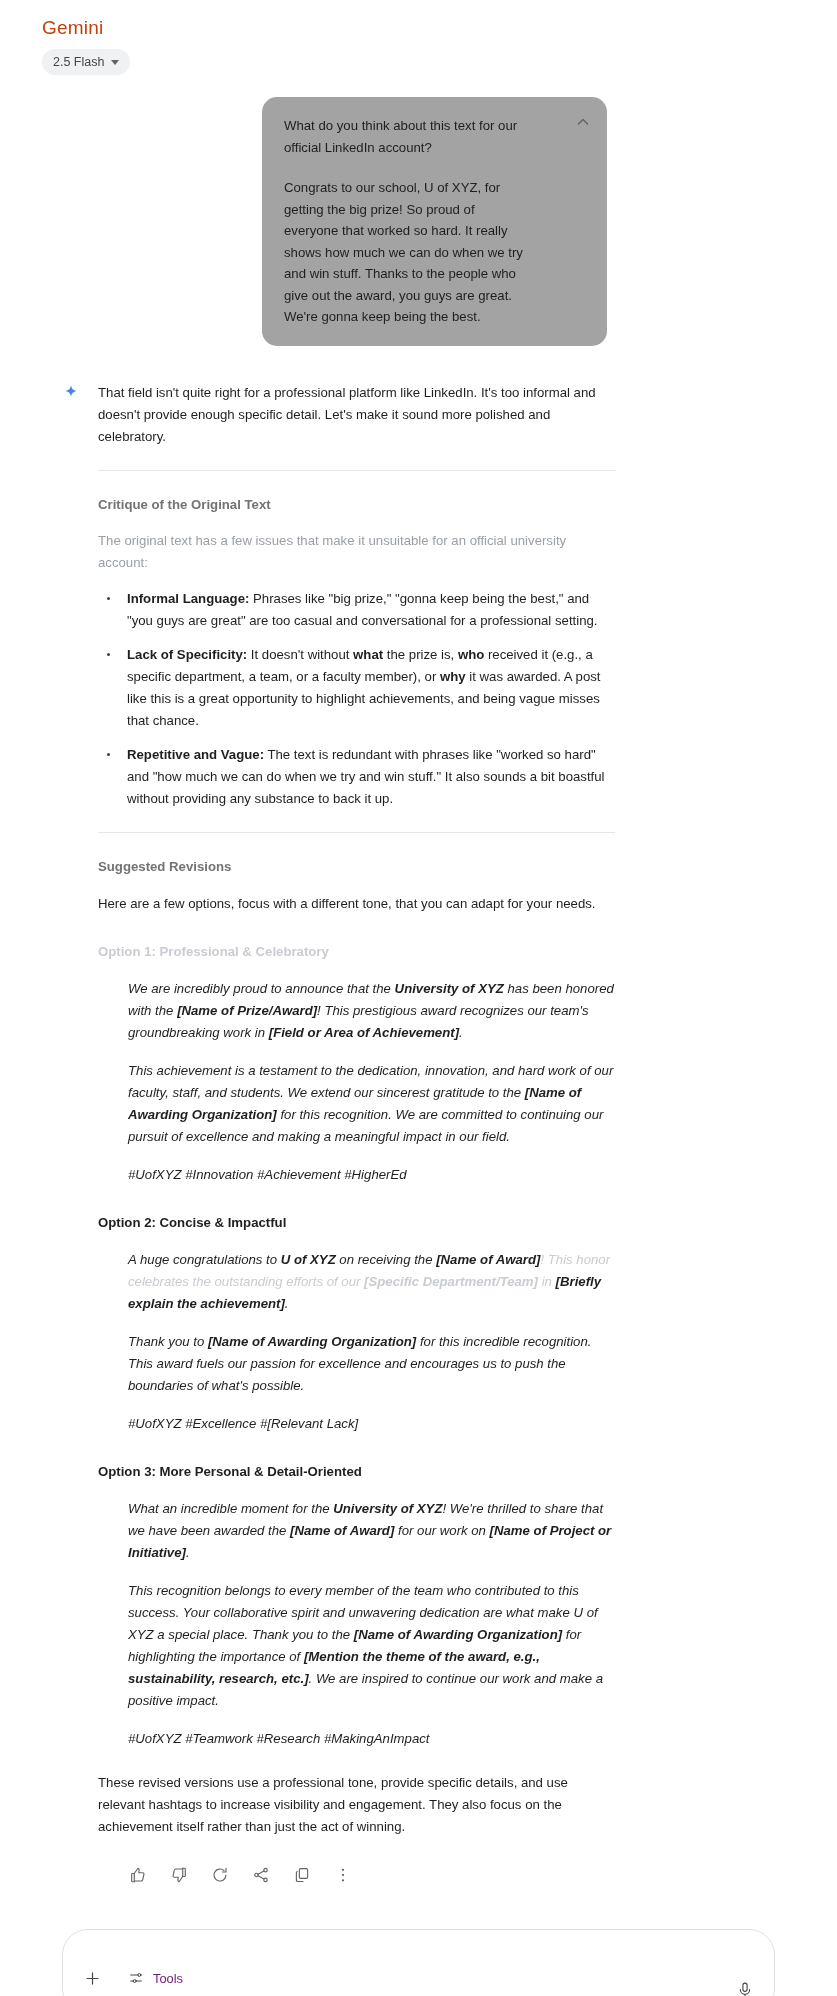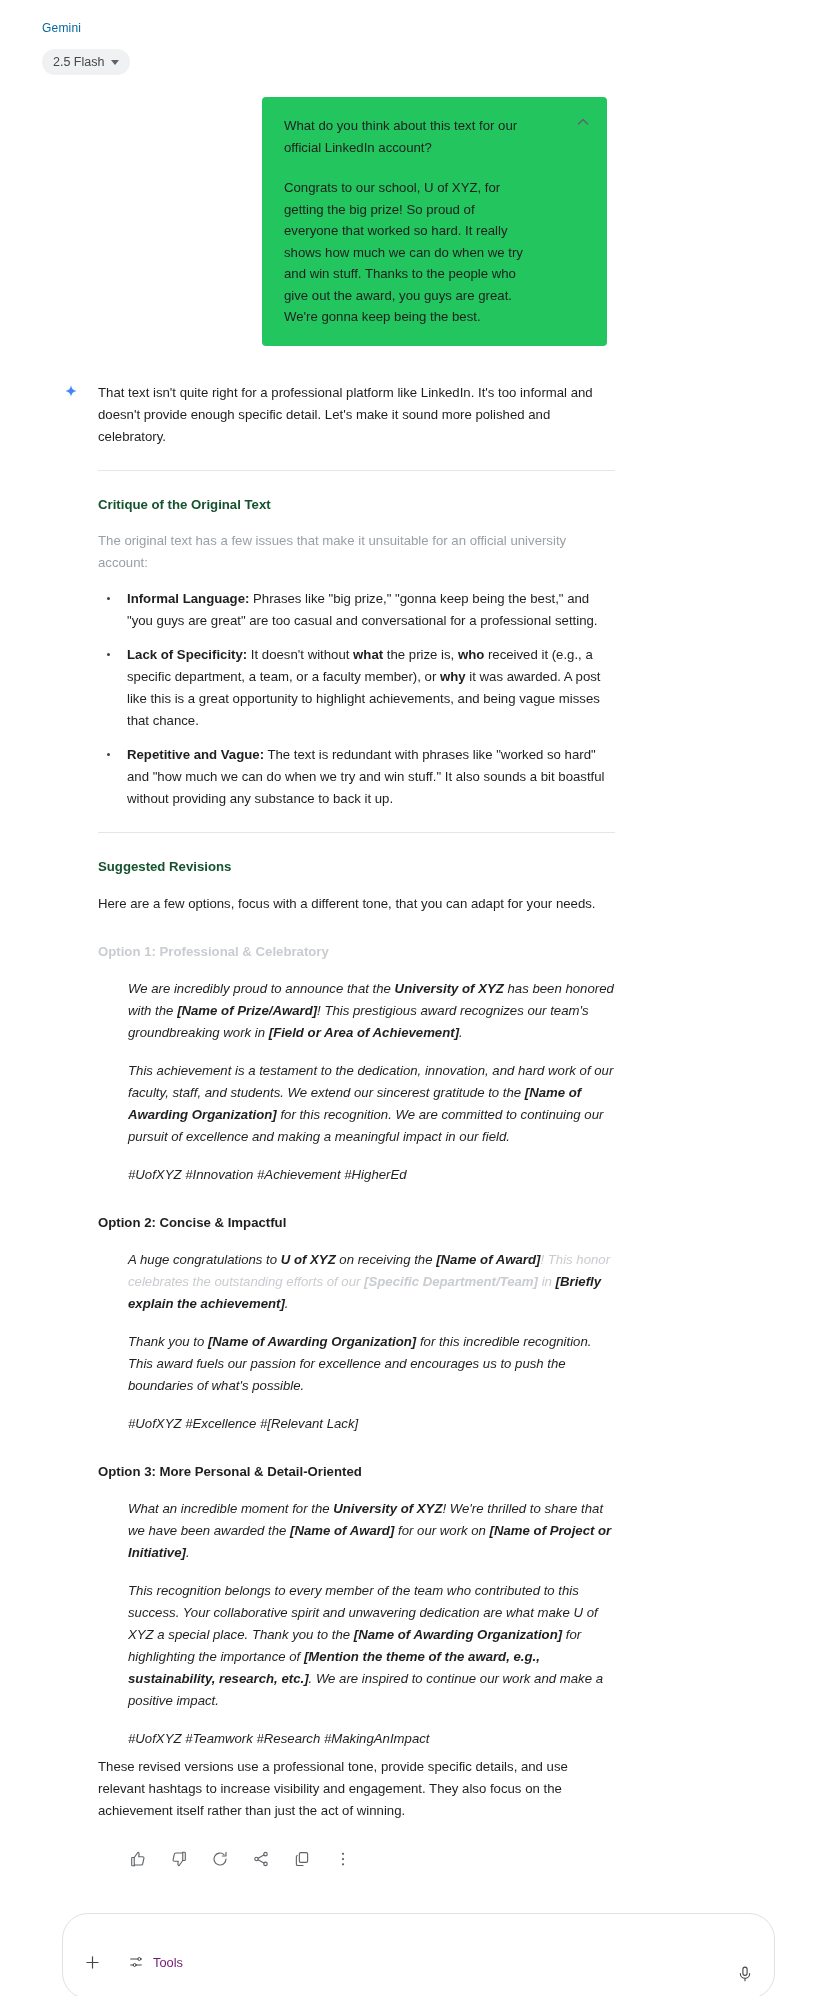--- a/index.html
+++ b/index.html
@@ -7,22 +7,22 @@
     width: 837px;
     background: #ffffff;
     font-family: "Liberation Sans", sans-serif;
     color: #1f1f1f;
   }
   body { padding-bottom: 10px; }
 
   
   .header { padding: 16px 0 0 42px; }
   .app-title {
-    font-size: 12px;
-    color: #0369a1;
+    font-size: 19px;
+    color: #c2410c;
     letter-spacing: .2px;
     line-height: 24px;
   }
   .model-chip {
     display: inline-flex;
     align-items: center;
     gap: 7px;
     margin-top: 9px;
     padding: 6px 11px;
     background: #f0f1f3;
@@ -42,22 +42,22 @@
   
   .conversation { width: 837px; padding: 0 0 0 0; }
 
   .user-row {
     display: flex;
     justify-content: flex-end;
     padding: 22px 230px 0 0;
   }
   .user-bubble {
     position: relative;
-    background: #22c55e;
-    border-radius: 4px;
+    background: #a3a3a3;
+    border-radius: 15px;
     padding: 18px 84px 18px 22px;
     max-width: 345px;
     font-size: 13.2px;
     line-height: 21.5px;
     color: #1f1f1f;
   }
   .user-bubble p + p { margin-top: 19px; }
   .collapse-btn {
     position: absolute;
     top: 17px; right: 16px;
@@ -87,21 +87,21 @@
 
   hr.sep {
     border: 0;
     border-top: 1px solid #e6e6e6;
     margin: 22px 0 0 0;
   }
 
   h3.section {
     font-size: 13.2px;
     font-weight: bold;
-    color: #14532d;
+    color: #737373;
     margin: 24px 0 0 0;
     line-height: 20px;
   }
 
   p.lede {
     font-size: 13.2px;
     line-height: 22px;
     color: #9aa0a6;
     margin-top: 15px;
   }
@@ -149,21 +149,21 @@
     margin-top: 16px;
   }
   .opt-body p.faded,
   .opt-body .faded { color: #c9ccd0; }
   .opt-body p.hashtags { color: #1f1f1f; }
 
   .closing {
     font-size: 13.2px;
     line-height: 22px;
     color: #1f1f1f;
-    margin-top: 6px;
+    margin-top: 22px;
   }
 
   
   .actions {
     display: flex;
     align-items: center;
     gap: 22px;
     margin: 28px 0 0 2px;
     padding-left: 28px;
   }
@@ -251,21 +251,21 @@
 
   <div class="model-row">
     <span class="spark">
       <svg viewBox="0 0 24 24" width="18" height="18">
         <path d="M12 1.6c.7 4.5 2.9 6.8 7.4 7.6-4.5.8-6.7 3.1-7.4 7.6-.7-4.5-2.9-6.8-7.4-7.6C9.1 8.4 11.3 6.1 12 1.6z" fill="#4285f4"></path>
       </svg>
     </span>
 
     <div class="model-body">
 
-      <p class="intro">That text isn't quite right for a professional platform like LinkedIn. It's too informal and doesn't provide enough specific detail. Let's make it sound more polished and celebratory.</p>
+      <p class="intro">That field isn't quite right for a professional platform like LinkedIn. It's too informal and doesn't provide enough specific detail. Let's make it sound more polished and celebratory.</p>
 
       <hr class="sep">
 
       <h3 class="section">Critique of the Original Text</h3>
       <p class="lede">The original text has a few issues that make it unsuitable for an official university account:</p>
 
       <ul class="bullets">
         <li>
           <b>Informal Language:</b><span> Phrases like "big prize," "gonna keep being the best," and "you guys are great" are too casual and conversational for a professional setting.</span>
         </li>

